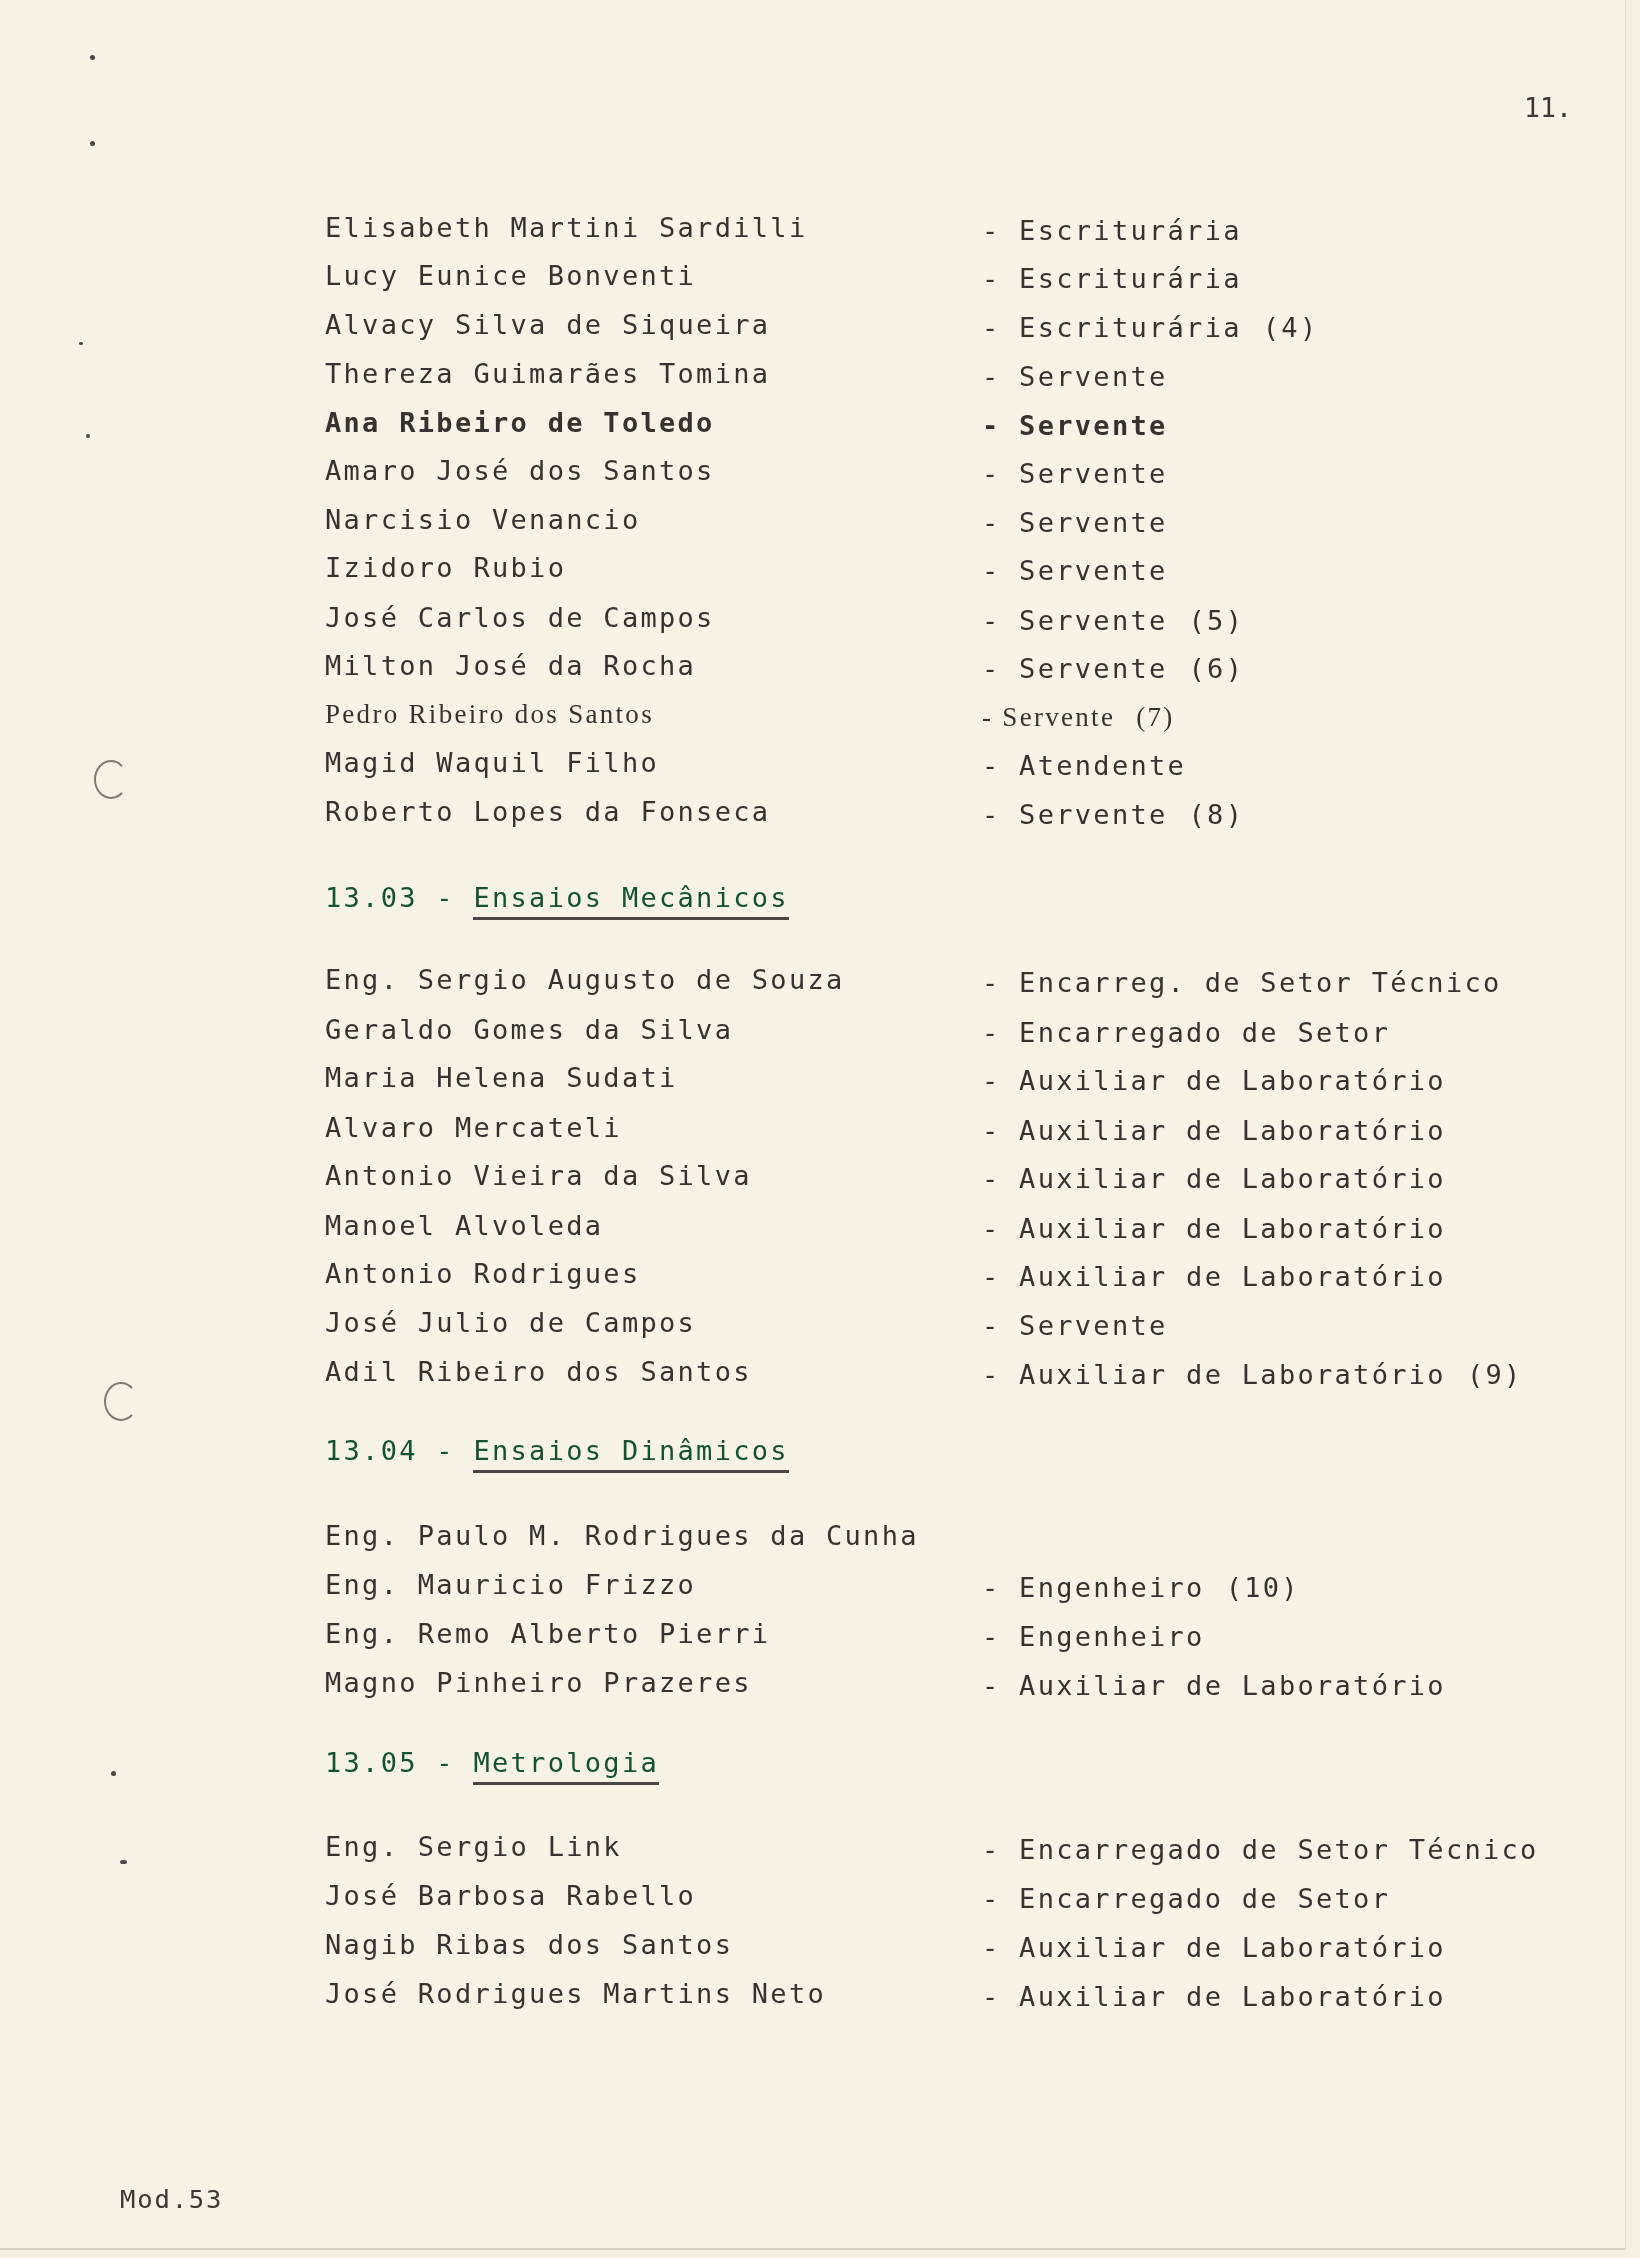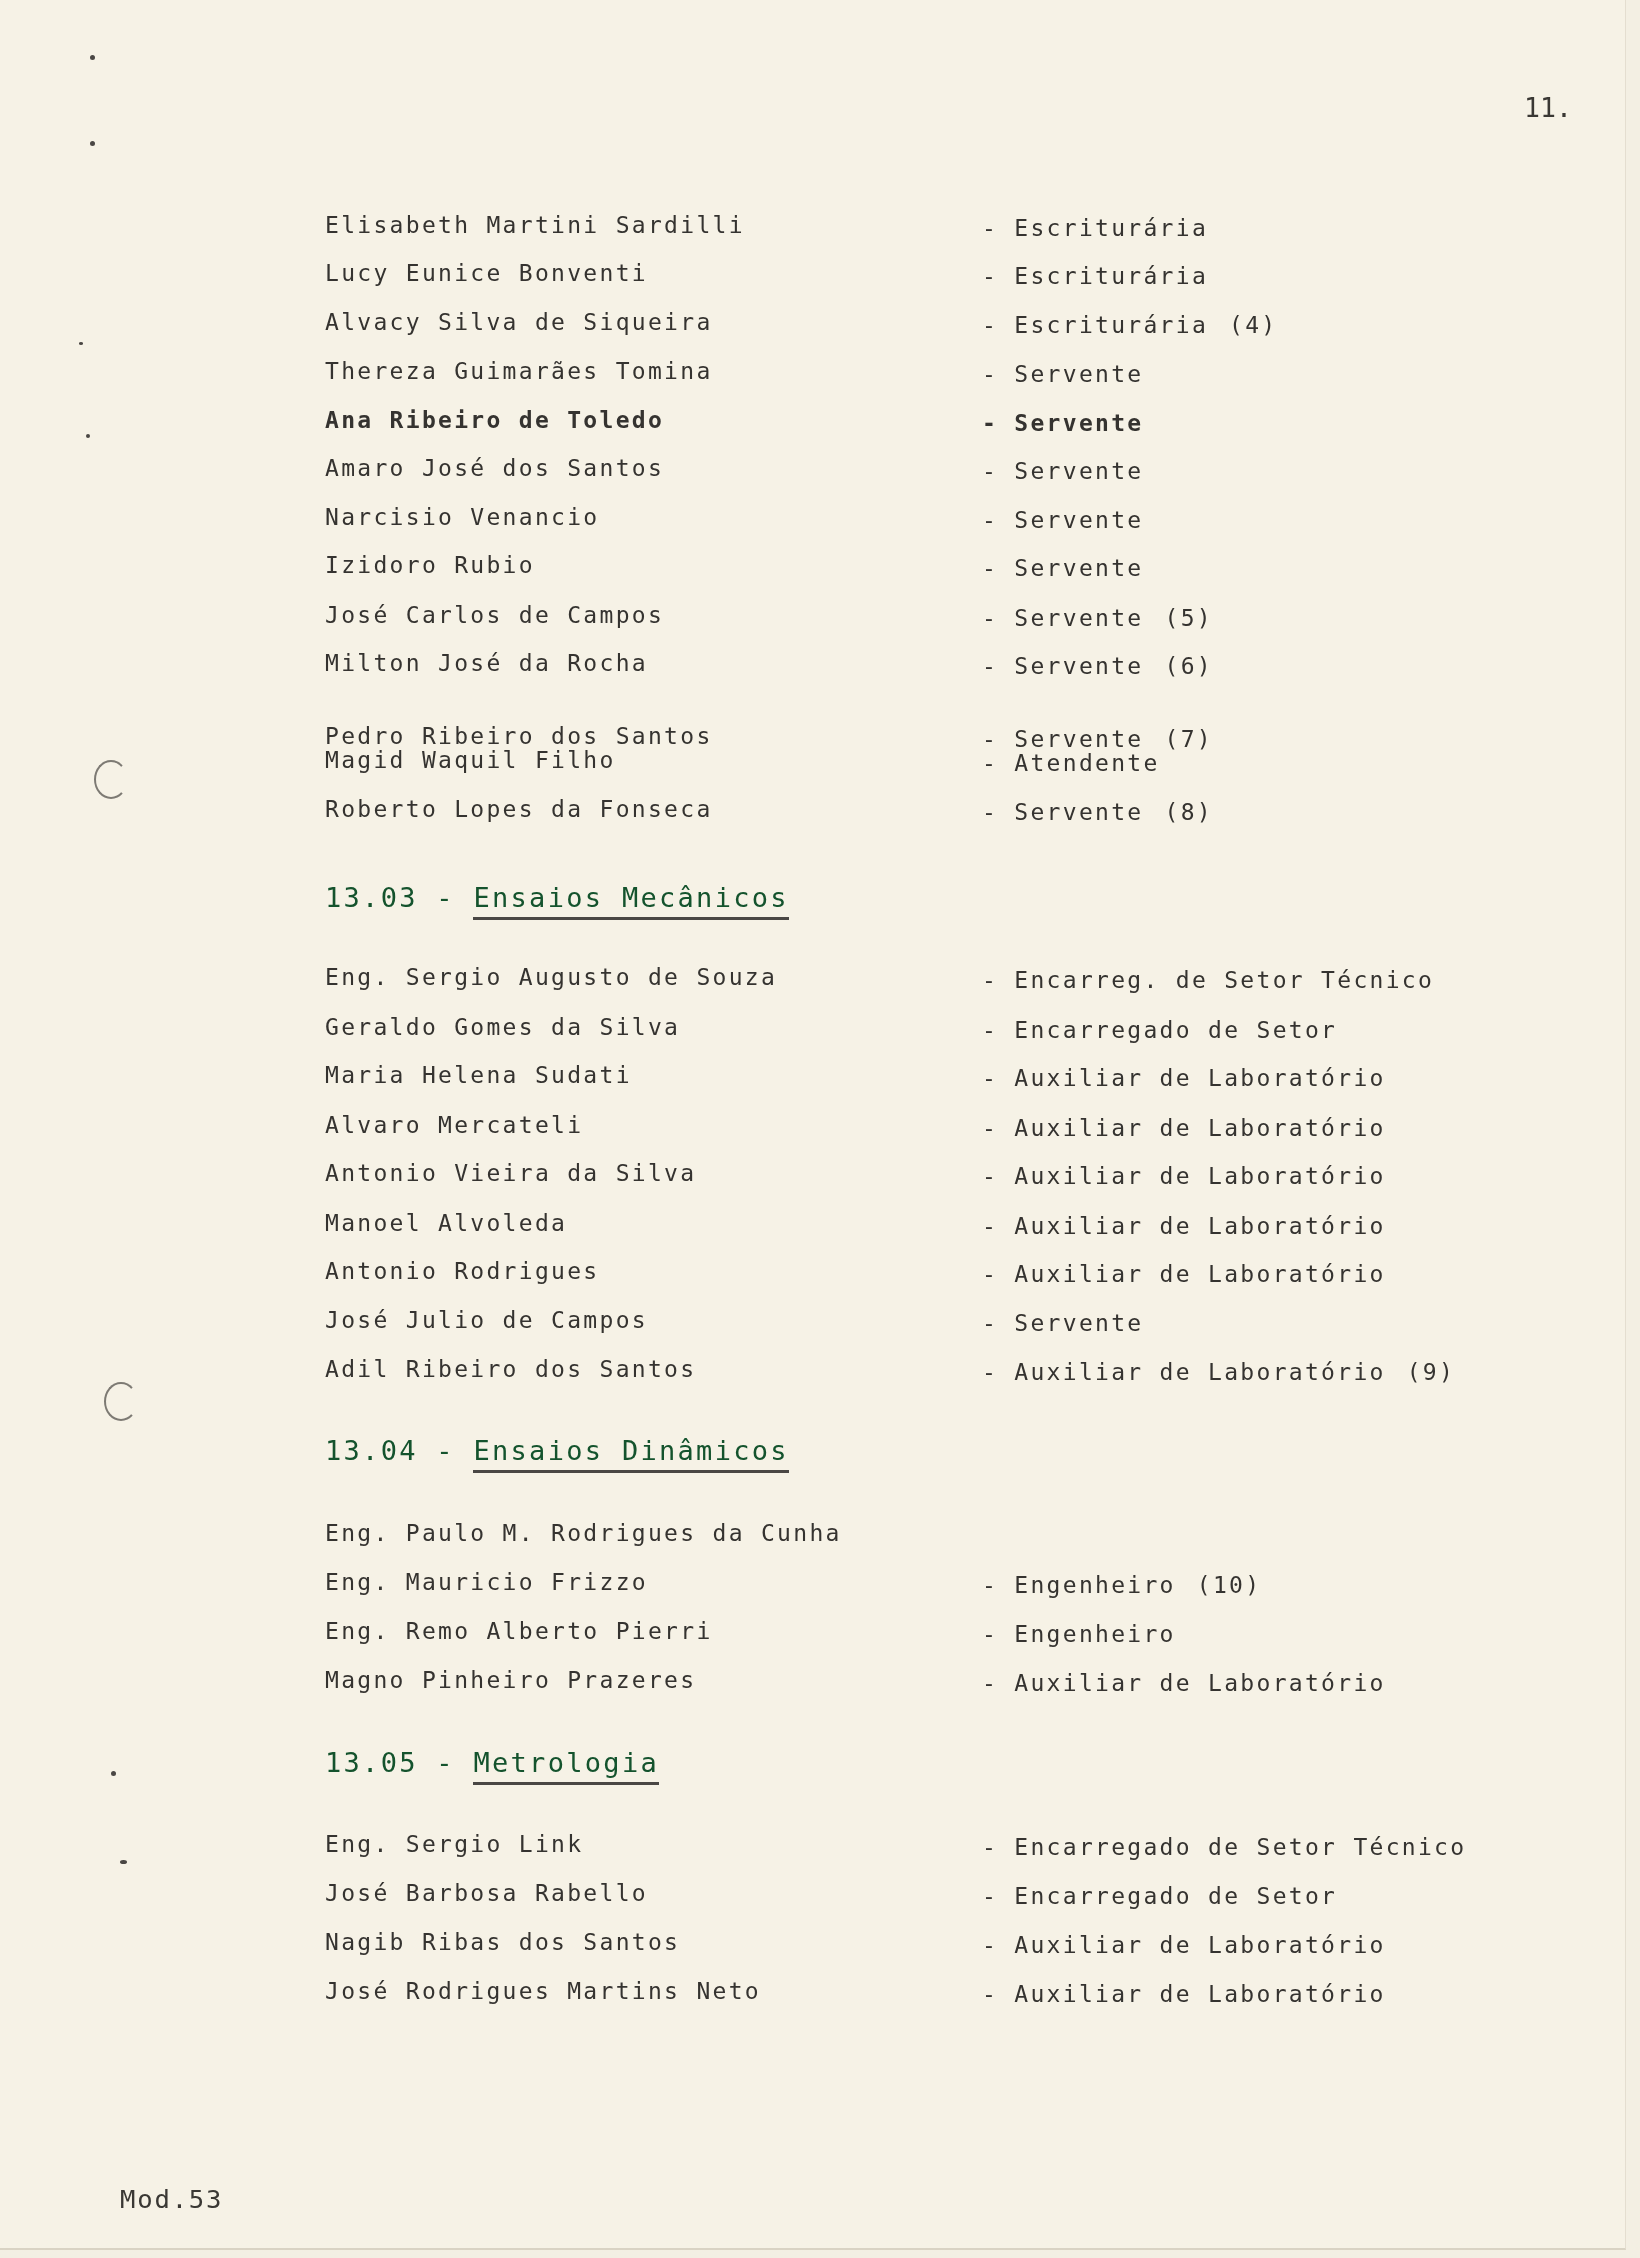--- a/index.html
+++ b/index.html
@@ -38,21 +38,21 @@
       position: absolute;
       left: 1524px;
       top: 92px;
       font-family: "DejaVu Sans Mono", monospace;
       font-size: 26.5px;
       color: #3a3834;
     }
     .row {
       position: absolute;
       left: 325px;
-      font-size: 23px;
+      font-size: 27px;
       letter-spacing: 2.3px;
       white-space: pre;
       color: #353330;
     }
     .row .name { display: inline-block; }
     .row .role {
       position: absolute;
       left: 657px;
       top: 2.6px;
       white-space: pre;
@@ -115,21 +115,21 @@
       <div class="row" style="top: 212px;"><span class="name">Elisabeth Martini Sardilli</span><span class="role"><span>- Escriturária</span><span class="note"></span></span></div>
       <div class="row" style="top: 260px;"><span class="name">Lucy Eunice Bonventi</span><span class="role"><span>- Escriturária</span><span class="note"></span></span></div>
       <div class="row" style="top: 309px;"><span class="name">Alvacy Silva de Siqueira</span><span class="role"><span>- Escriturária</span><span class="note">(4)</span></span></div>
       <div class="row" style="top: 358px;"><span class="name">Thereza Guimarães Tomina</span><span class="role"><span>- Servente</span><span class="note"></span></span></div>
       <div class="row" style="top: 407px; font-weight: bold;"><span class="name">Ana Ribeiro de Toledo</span><span class="role"><span>- Servente</span><span class="note"></span></span></div>
       <div class="row" style="top: 455px;"><span class="name">Amaro José dos Santos</span><span class="role"><span>- Servente</span><span class="note"></span></span></div>
       <div class="row" style="top: 504px;"><span class="name">Narcisio Venancio</span><span class="role"><span>- Servente</span><span class="note"></span></span></div>
       <div class="row" style="top: 552px;"><span class="name">Izidoro Rubio</span><span class="role"><span>- Servente</span><span class="note"></span></span></div>
       <div class="row" style="top: 602px;"><span class="name">José Carlos de Campos</span><span class="role"><span>- Servente</span><span class="note">(5)</span></span></div>
       <div class="row" style="top: 650px;"><span class="name">Milton José da Rocha</span><span class="role"><span>- Servente</span><span class="note">(6)</span></span></div>
-      <div class="row" style="top: 723px;"><span class="name">Pedro Ribeiro dos Santos</span><span class="role"><span>- Servente</span><span class="note">(7)</span></span></div>
+      <div class="row" style="top: 699px; font-family: Liberation Serif, serif;"><span class="name">Pedro Ribeiro dos Santos</span><span class="role"><span>- Servente</span><span class="note">(7)</span></span></div>
       <div class="row" style="top: 747px;"><span class="name">Magid Waquil Filho</span><span class="role"><span>- Atendente</span><span class="note"></span></span></div>
       <div class="row" style="top: 796px;"><span class="name">Roberto Lopes da Fonseca</span><span class="role"><span>- Servente</span><span class="note">(8)</span></span></div>
       <div class="section" style="top: 882px;"><span>13.03 - </span><span class="title">Ensaios Mecânicos</span></div>
       <div class="row" style="top: 964px;"><span class="name">Eng. Sergio Augusto de Souza</span><span class="role"><span>- Encarreg. de Setor Técnico</span><span class="note"></span></span></div>
       <div class="row" style="top: 1014px;"><span class="name">Geraldo Gomes da Silva</span><span class="role"><span>- Encarregado de Setor</span><span class="note"></span></span></div>
       <div class="row" style="top: 1062px;"><span class="name">Maria Helena Sudati</span><span class="role"><span>- Auxiliar de Laboratório</span><span class="note"></span></span></div>
       <div class="row" style="top: 1112px;"><span class="name">Alvaro Mercateli</span><span class="role"><span>- Auxiliar de Laboratório</span><span class="note"></span></span></div>
       <div class="row" style="top: 1160px;"><span class="name">Antonio Vieira da Silva</span><span class="role"><span>- Auxiliar de Laboratório</span><span class="note"></span></span></div>
       <div class="row" style="top: 1210px;"><span class="name">Manoel Alvoleda</span><span class="role"><span>- Auxiliar de Laboratório</span><span class="note"></span></span></div>
       <div class="row" style="top: 1258px;"><span class="name">Antonio Rodrigues</span><span class="role"><span>- Auxiliar de Laboratório</span><span class="note"></span></span></div>

